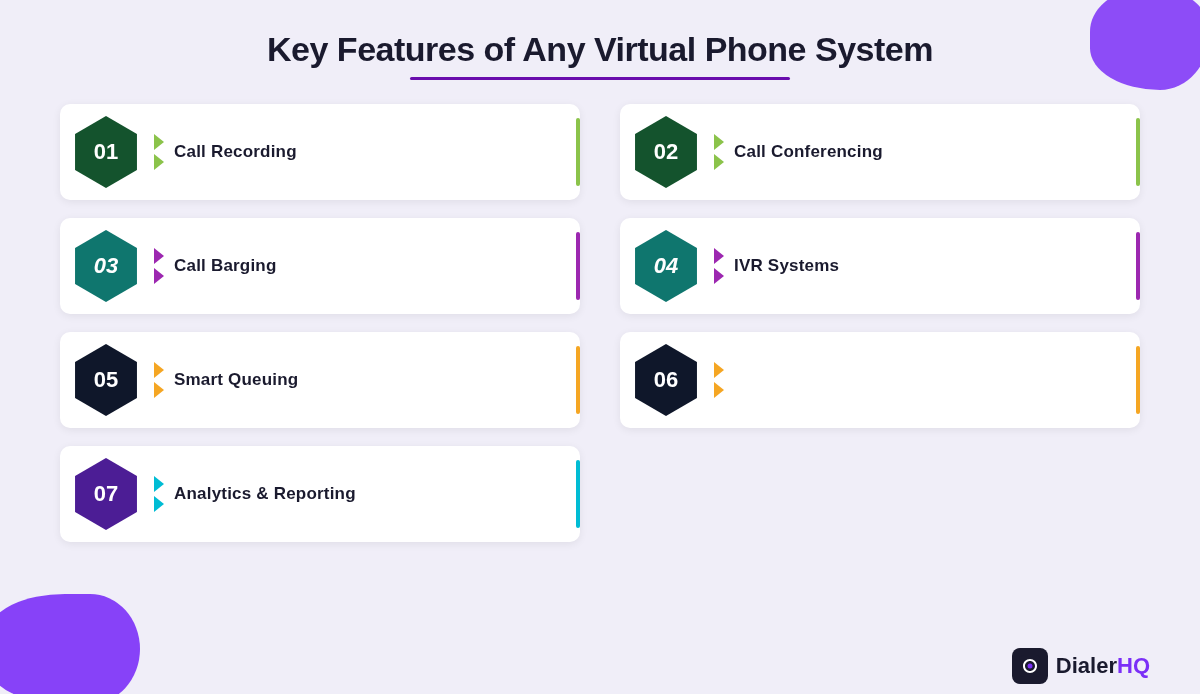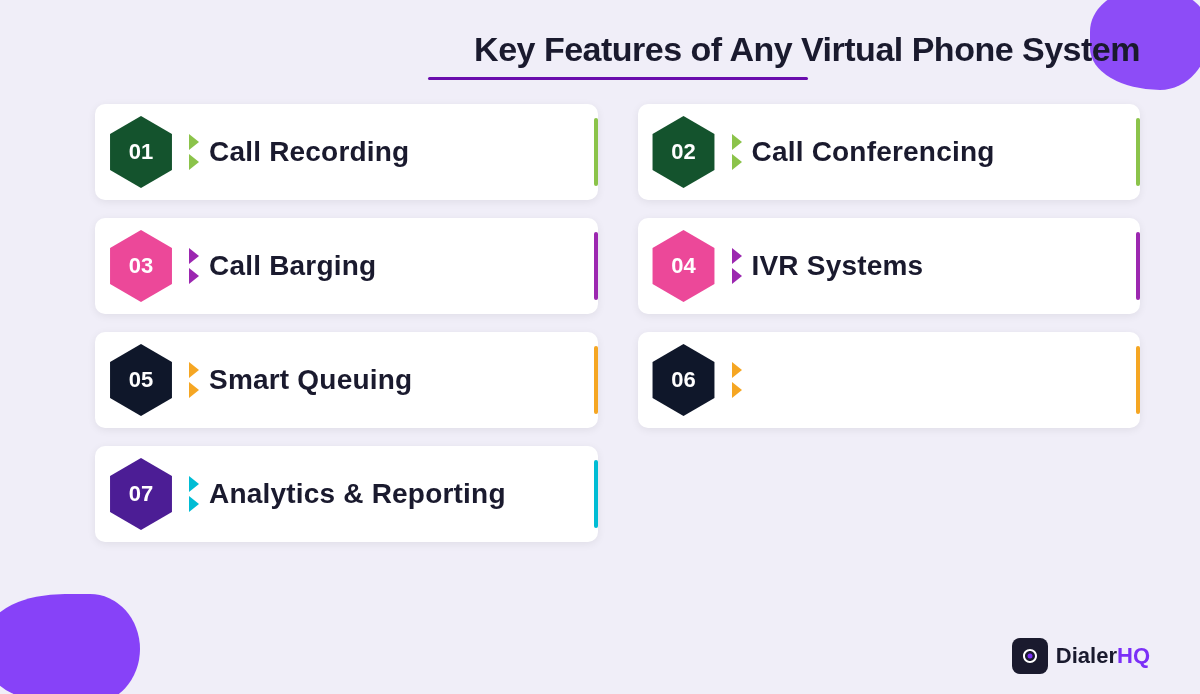--- a/index.html
+++ b/index.html
@@ -33,24 +33,24 @@
       height: 110px;
       background: #7b2ff7;
       border-radius: 60% 40% 40% 60% / 40% 60% 60% 40%;
       opacity: 0.9;
     }
 
     .container {
       position: relative;
       width: 100%;
       height: 100%;
-      padding: 20px 60px 20px 95px;
+      padding: 20px 60px 20px 60px;
       display: flex;
       flex-direction: column;
-      align-items: flex-end;
+      align-items: center;
     }
 
     .title {
       font-size: 34px;
       font-weight: 900;
       color: #1a1a2e;
       text-align: center;
       margin-top: 10px;
       margin-bottom: 8px;
       letter-spacing: -0.5px;
@@ -111,21 +111,21 @@
     .hexagon {
       width: 72px;
       height: 72px;
       clip-path: polygon(50% 0%, 93% 25%, 93% 75%, 50% 100%, 7% 75%, 7% 25%);
       display: flex;
       align-items: center;
       justify-content: center;
     }
 
     .hex-green { background: #14532d; }
-    .hex-purple { background: #ec4899; }
+    .hex-purple { background: #0f766e; font-style: italic; }
     .hex-yellow { background: #0f172a; }
     .hex-teal { background: #4c1d95; }
 
     .hex-number {
       color: white;
       font-size: 22px;
       font-weight: 800;
       z-index: 1;
     }
 
@@ -147,30 +147,30 @@
       border-left: 10px solid;
       margin: 2px 0;
     }
 
     .chev-green { border-left-color: #8bc34a; }
     .chev-purple { border-left-color: #9c27b0; }
     .chev-yellow { border-left-color: #f5a623; }
     .chev-teal { border-left-color: #00bcd4; }
 
     .feature-label {
-      font-size: 28px;
+      font-size: 17px;
       font-weight: 800;
       color: #1a1a2e;
       letter-spacing: 0.2px;
     }
 
     
     .logo-area {
       position: absolute;
-      bottom: 20px;
+      bottom: 10px;
       right: 50px;
       display: flex;
       align-items: center;
       gap: 8px;
     }
 
     .logo-icon {
       width: 36px;
       height: 36px;
       background: #1a1a2e;

